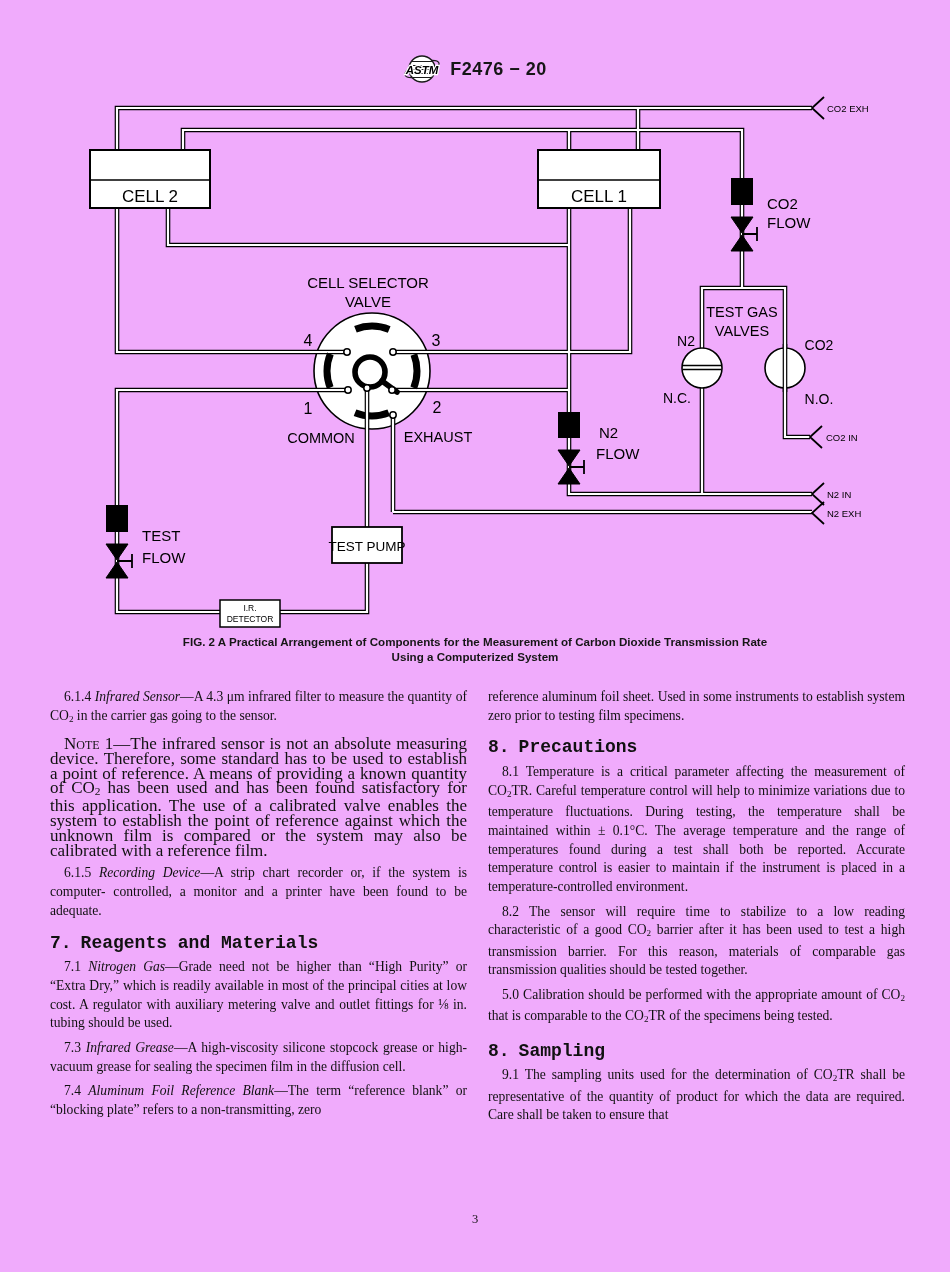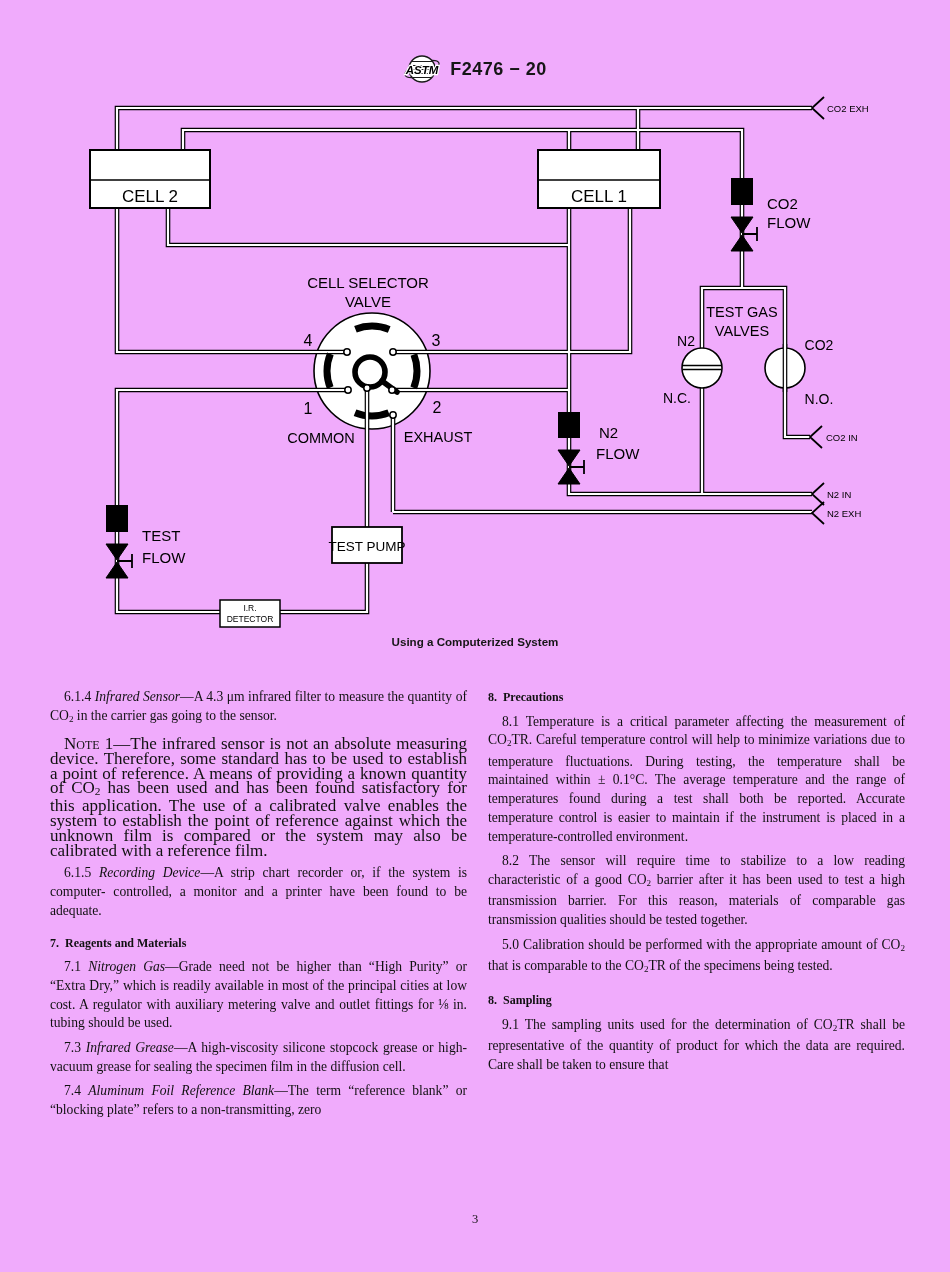--- a/index.html
+++ b/index.html
@@ -17,22 +17,22 @@
            font-family:"Liberation Sans",sans-serif;font-weight:bold;font-size:11.6px;
            line-height:15px;color:#161616;}
   
   .cols{position:absolute;top:688px;left:50px;width:855px;display:flex;gap:21px;}
   .col{width:417px;}
   .para{margin:6px 0 0;font-size:13.6px;line-height:18.7px;text-align:justify;
         text-indent:14px;}
   .noindent{text-indent:0;}
   .note{margin:9px 0 0;font-size:17px;line-height:14.8px;text-align:justify;
         text-indent:14px;}
-  .heading{margin:13px 0 0;font-size:12px;line-height:18.7px;font-weight:bold;
-           text-align:left;text-indent:0;}
+  .heading{margin:13px 0 0;font-size:18px;line-height:18.7px;font-weight:bold;
+           text-align:left;text-indent:0;font-family:Liberation Mono, monospace;}
   .col > :first-child{margin-top:0;}
   .rn-i{font-style:italic;}
   .rn-sub{font-size:67%;vertical-align:-0.18em;}
   .rn-sc{font-variant:small-caps;}
   
   .pageno{position:absolute;top:1212px;left:0;width:950px;text-align:center;
           font-size:12.5px;}
   
   text{font-family:"Liberation Sans",sans-serif;fill:#000;}
 </style>
@@ -205,34 +205,36 @@
       <text x="742" y="336" text-anchor="middle" font-size="14.5">VALVES</text>
 
       <text x="686" y="346" text-anchor="middle" font-size="14">N2</text>
       <text x="819" y="350" text-anchor="middle" font-size="14">CO2</text>
       <text x="677" y="403" text-anchor="middle" font-size="14">N.C.</text>
       <text x="819" y="404" text-anchor="middle" font-size="14">N.O.</text>
     </g>
   </svg>
 
   <div class="caption">
+    <div>FIG. 2 A Practical Arrangement of Components for the Measurement of Carbon Dioxide Transmission Rate</div>
     <div>Using a Computerized System</div>
   </div>
 
   <div class="cols">
     <div class="col">
       <p class="para"><span>6.1.4 </span><span class="rn-i">Infrared Sensor</span><span>—A 4.3 μm infrared filter to measure the quantity of CO</span><span class="rn-sub">2</span><span> in the carrier gas going to the sensor.</span></p>
       <p class="note"><span class="rn-sc">Note</span><span> 1—The infrared sensor is not an absolute measuring device. Therefore, some standard has to be used to establish a point of reference. A means of providing a known quantity of CO</span><span class="rn-sub">2</span><span> has been used and has been found satisfactory for this application. The use of a calibrated valve enables the system to establish the point of reference against which the unknown film is compared or the system may also be calibrated with a reference film.</span></p>
       <p class="para"><span>6.1.5 </span><span class="rn-i">Recording Device</span><span>—A strip chart recorder or, if the system is computer- controlled, a monitor and a printer have been found to be adequate.</span></p>
       <p class="heading"><span>7. Reagents and Materials</span></p>
       <p class="para"><span>7.1 </span><span class="rn-i">Nitrogen Gas</span><span>—Grade need not be higher than “High Purity” or “Extra Dry,” which is readily available in most of the principal cities at low cost. A regulator with auxiliary metering valve and outlet fittings for ⅛ in. tubing should be used.</span></p>
       <p class="para"><span>7.3 </span><span class="rn-i">Infrared Grease</span><span>—A high-viscosity silicone stopcock grease or high-vacuum grease for sealing the specimen film in the diffusion cell.</span></p>
       <p class="para"><span>7.4 </span><span class="rn-i">Aluminum Foil Reference Blank</span><span>—The term “reference blank” or “blocking plate” refers to a non-transmitting, zero</span></p>
     </div>
     <div class="col">
+      <p class="para noindent"><span>reference aluminum foil sheet. Used in some instruments to establish system zero prior to testing film specimens.</span></p>
       <p class="heading"><span>8. Precautions</span></p>
       <p class="para"><span>8.1 Temperature is a critical parameter affecting the measurement of CO</span><span class="rn-sub">2</span><span>TR. Careful temperature control will help to minimize variations due to temperature fluctuations. During testing, the temperature shall be maintained within ± 0.1°C. The average temperature and the range of temperatures found during a test shall both be reported. Accurate temperature control is easier to maintain if the instrument is placed in a temperature-controlled environment.</span></p>
       <p class="para"><span>8.2 The sensor will require time to stabilize to a low reading characteristic of a good CO</span><span class="rn-sub">2</span><span> barrier after it has been used to test a high transmission barrier. For this reason, materials of comparable gas transmission qualities should be tested together.</span></p>
       <p class="para"><span>5.0 Calibration should be performed with the appropriate amount of CO</span><span class="rn-sub">2</span><span> that is comparable to the CO</span><span class="rn-sub">2</span><span>TR of the specimens being tested.</span></p>
       <p class="heading"><span>8. Sampling</span></p>
       <p class="para"><span>9.1 The sampling units used for the determination of CO</span><span class="rn-sub">2</span><span>TR shall be representative of the quantity of product for which the data are required. Care shall be taken to ensure that</span></p>
     </div>
   </div>
 
   <div class="pageno">3</div>

